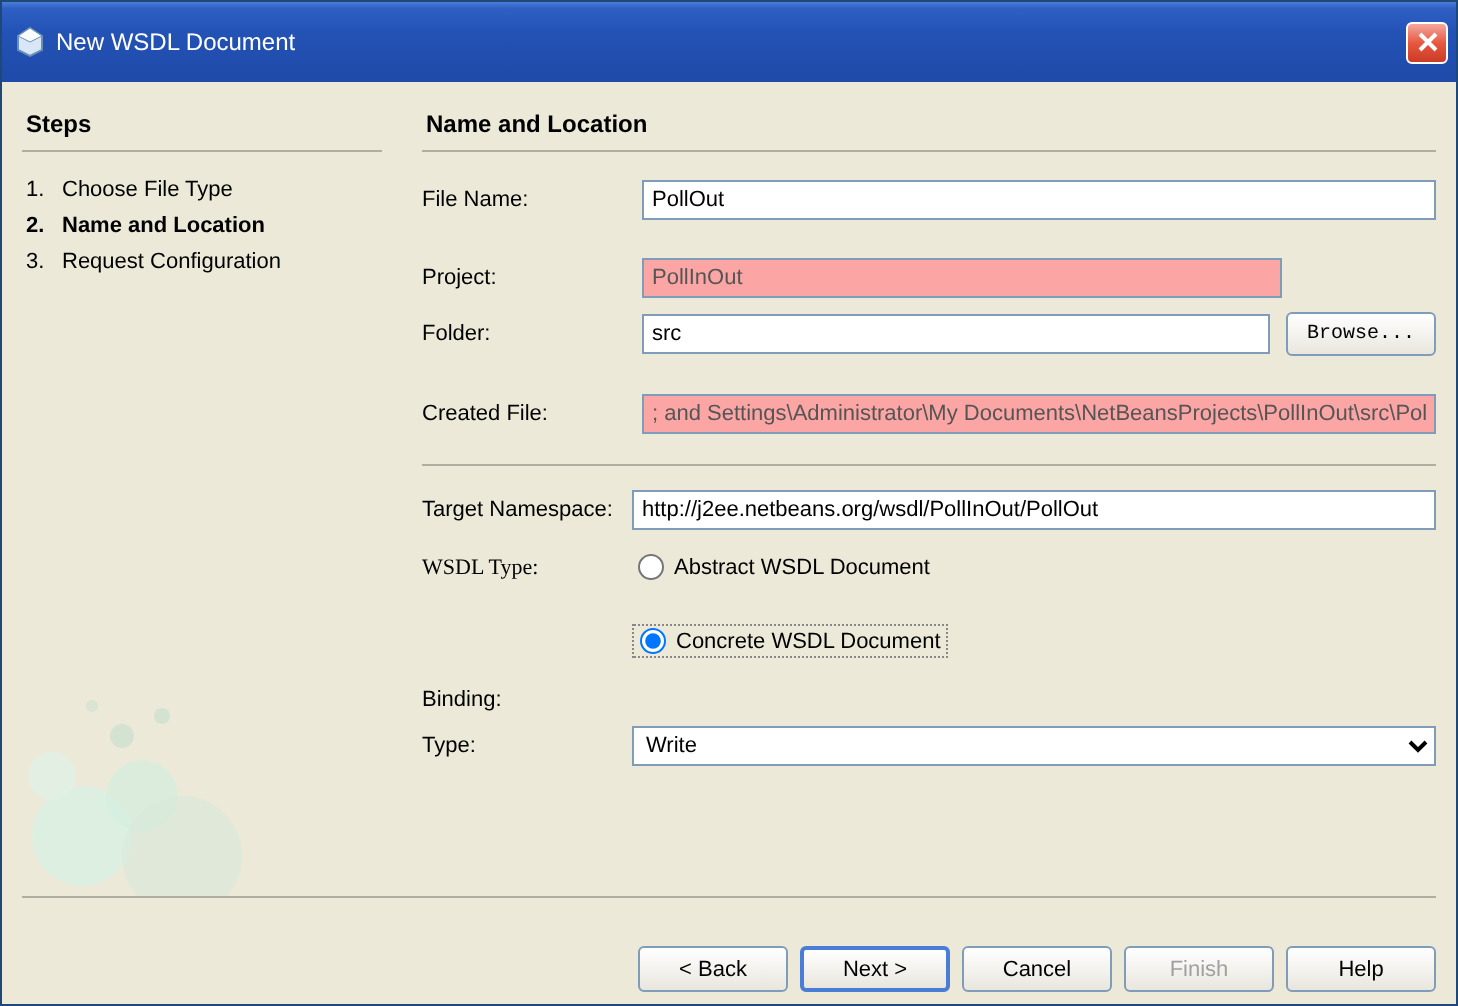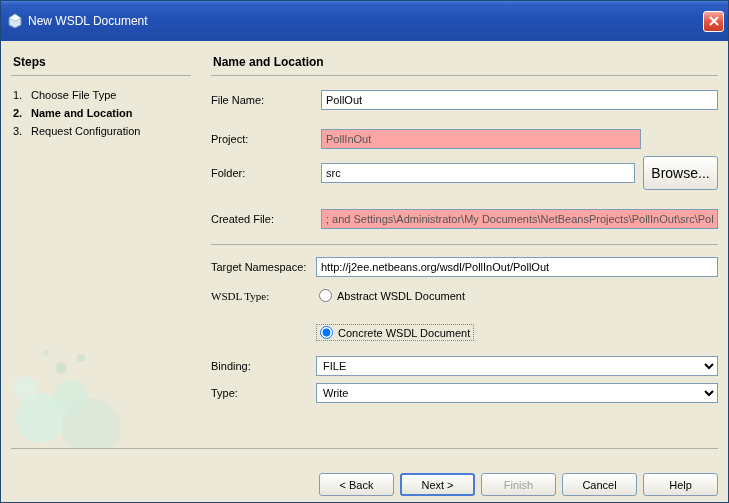--- a/index.html
+++ b/index.html
@@ -21,21 +21,21 @@
     .steps-list li span.num { width: 18px; }
     .steps-list li.active { font-weight: bold; }
     .sidebar-bg { position: absolute; left: 0; bottom: 0; width: 180px; height: 120px; pointer-events: none; opacity: 0.7; }
     .main { flex: 1; padding-left: 10px; display: flex; flex-direction: column; }
     .main h3 { font-size: 12px; font-weight: bold; border-bottom: 1px solid #b0aea0; padding: 4px 2px 6px 2px; margin-bottom: 14px; }
     .form-row { display: flex; align-items: center; margin-bottom: 7px; }
     .form-row .label { width: 110px; }
     .form-row .label.wide { width: 105px; }
     .form-row input[type=text] { flex: 1; height: 20px; border: 1px solid #7f9db9; padding: 1px 4px; background: #fff; font-size: 11px; }
     .form-row input[readonly] { background: #fca5a5; color: #555; }
-    .browse-btn { width: 75px; height: 34px; margin-left: 8px; border: 1px solid #7f9db9; background: linear-gradient(to bottom, #fff, #e8e6dd); border-radius: 3px; cursor: pointer; font-size: 14px; }
+    .browse-btn { width: 75px; height: 22px; margin-left: 8px; border: 1px solid #7f9db9; background: linear-gradient(to bottom, #fff, #e8e6dd); border-radius: 3px; cursor: pointer; font-size: 10px; font-family: Liberation Mono, monospace; }
     .spacer { height: 12px; }
     .divider { height: 1px; background: #b0aea0; margin: 8px 0 12px 0; }
     .radio-group { display: flex; flex-direction: column; gap: 21px; }
     .radio-option { display: flex; align-items: center; gap: 5px; padding: 1px 3px; }
     .radio-option.selected { border: 1px dotted #888; }
     .radio-option input { margin: 0; }
     select { flex: 1; height: 20px; border: 1px solid #7f9db9; background: #fff; font-size: 11px; padding: 0 2px; }
     .footer { border-top: 1px solid #b0aea0; padding-top: 24px; display: flex; justify-content: flex-end; gap: 6px; }
     .footer button { width: 75px; height: 23px; border: 1px solid #7f9db9; background: linear-gradient(to bottom, #fff, #e8e6dd); border-radius: 3px; cursor: pointer; font-size: 11px; }
     .footer button.default { border: 2px solid #4a7dd6; }
@@ -135,36 +135,33 @@
             </label>
             <label class="radio-option selected">
               <input type="radio" name="wsdltype" checked="" style="">
               <span>Concrete WSDL Document</span>
             </label>
           </div>
         </div>
 
         <div class="form-row" style="margin-top:8px;">
           <span class="label wide">Binding:</span>
-          <select>
-            <option>FILE</option>
-          </select>
         </div>
 
         <div class="form-row">
           <span class="label wide">Type:</span>
           <select>
             <option>Write</option>
           </select>
         </div>
 
       </div>
     </div>
 
     <div class="footer">
       <button>&lt; Back</button>
       <button class="default">Next &gt;</button>
+      <button>Cancel</button>
       <button disabled="">Finish</button>
-      <button>Cancel</button>
       <button>Help</button>
     </div>
   </div>
 </div>
 
 </body></html>

